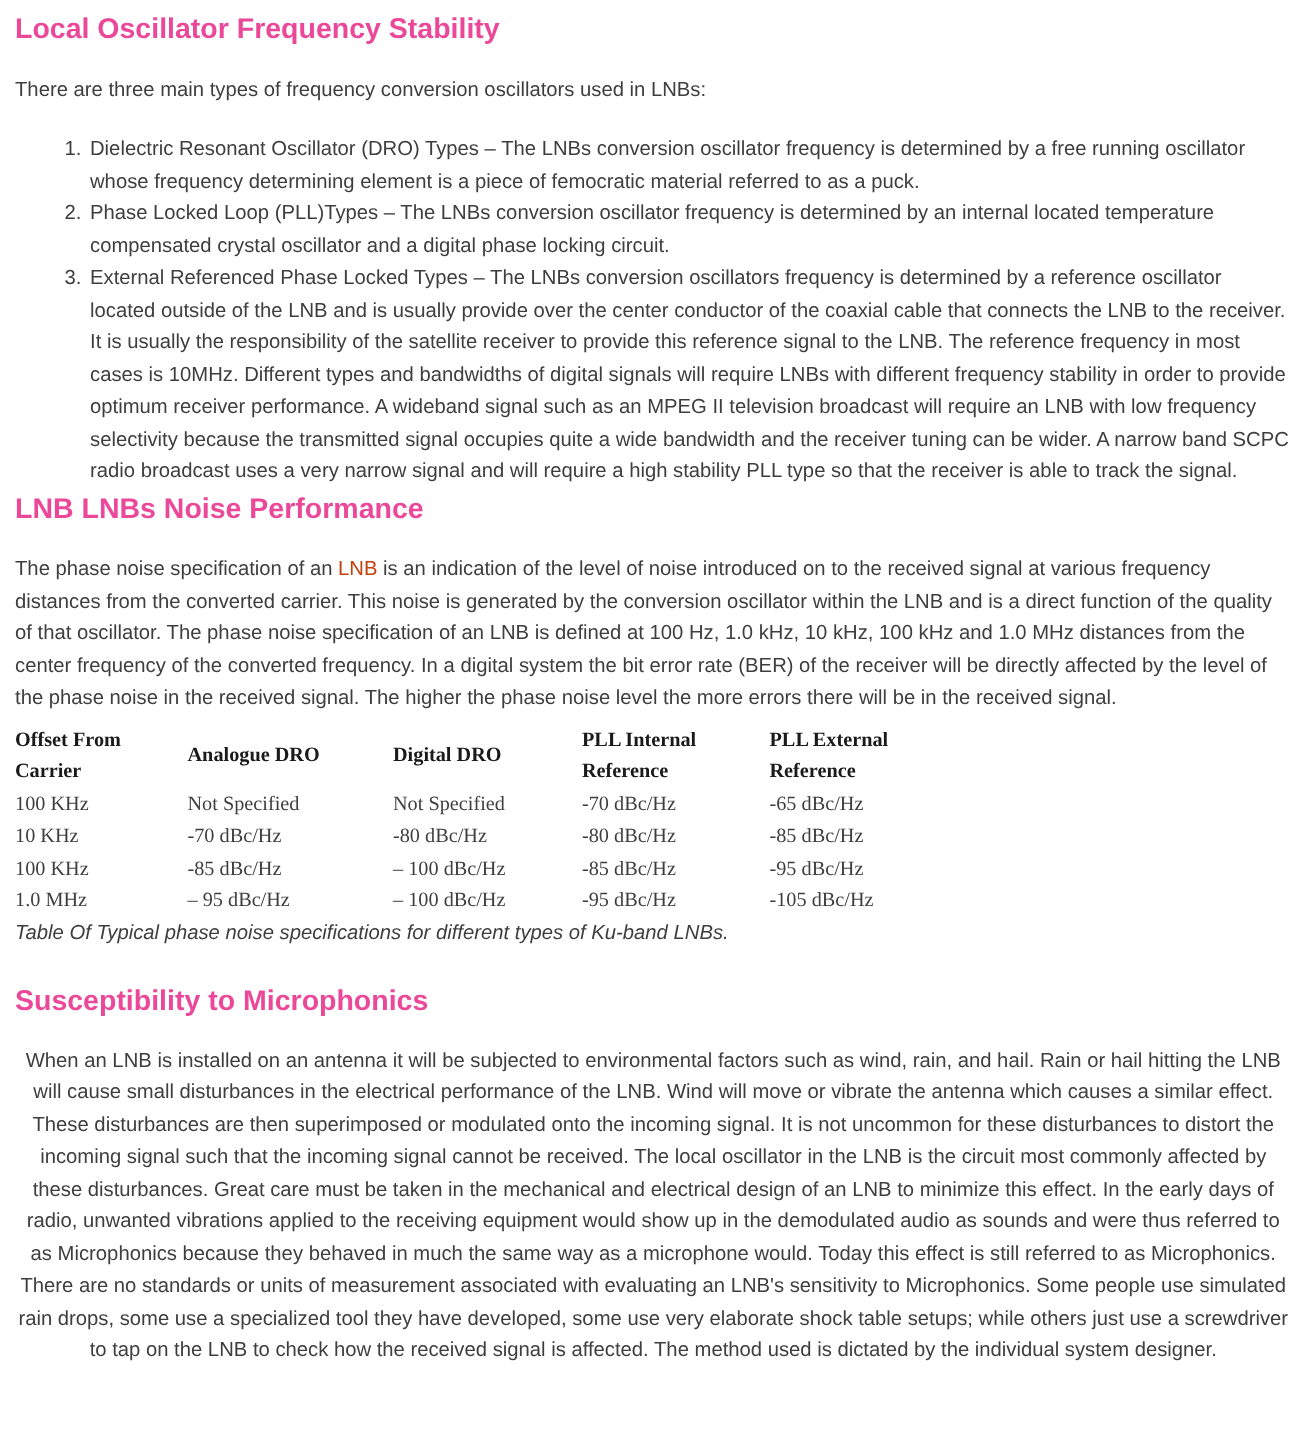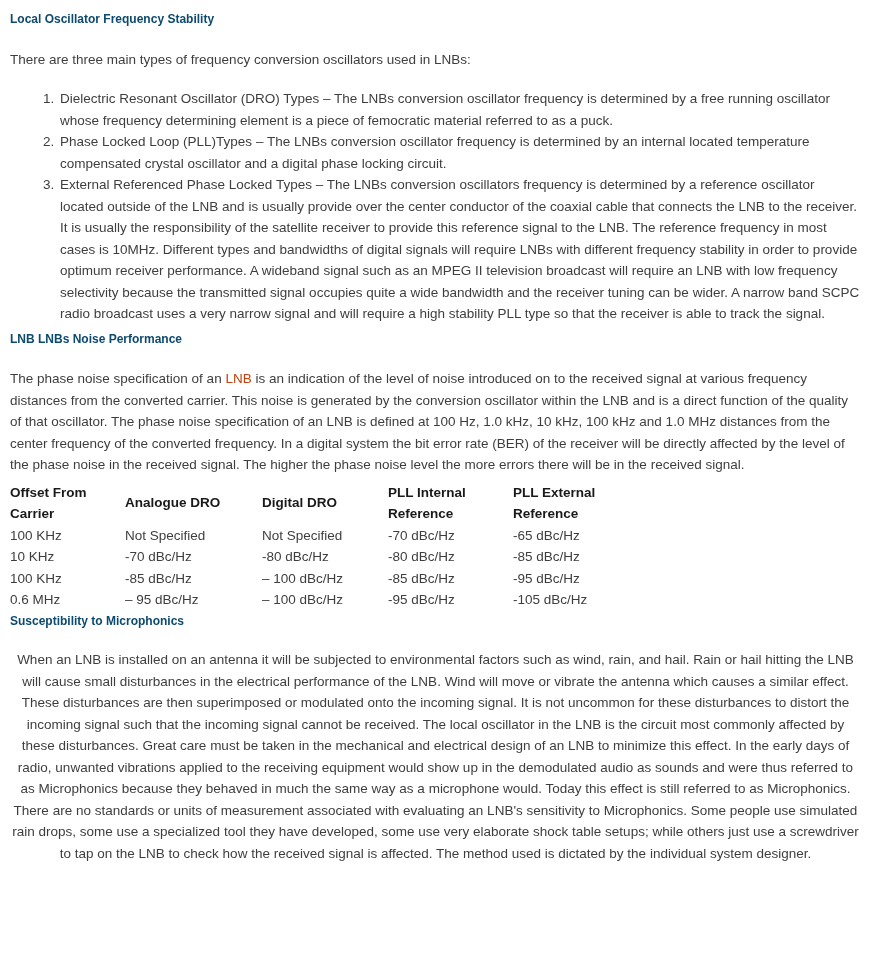--- a/index.html
+++ b/index.html
@@ -14,23 +14,23 @@
     box-sizing: border-box;
     font-family: "Liberation Sans", sans-serif;
     font-size: 13.5px;
     line-height: 21.5px;
     color: #3e3e3e;
   }
   .doc {
     padding: 9px 12px 0 10px;
   }
   .section-heading {
-    font-size: 12px;
+    font-size: 19px;
     font-weight: 700;
-    color: #0c4a6e;
+    color: #ec4899;
     line-height: 21.5px;
     margin: 0 0 18px 0;
   }
   .heading-tight {
     margin-bottom: 18px;
   }
   p { margin: 0; }
   .intro-para   { margin: 0 0 18px 0; }
   .phase-para   { margin: 0 0 6px 0; }
   .micro-para   { margin: 0; text-align: center; }
@@ -45,20 +45,21 @@
   a.lnb-link {
     color: #c2410c;
     text-decoration: none;
     cursor: pointer;
   }
   table.phase-table {
     border-collapse: collapse;
     table-layout: fixed;
     width: 620px;
     margin: 0;
+    font-family: Liberation Serif, serif;
   }
   table.phase-table col.c1 { width: 115px; }
   table.phase-table col.c2 { width: 137px; }
   table.phase-table col.c3 { width: 126px; }
   table.phase-table col.c4 { width: 125px; }
   table.phase-table col.c5 { width: 117px; }
   table.phase-table th {
     font-weight: 700;
     color: #1a1a1a;
     text-align: left;
@@ -131,27 +132,28 @@
         <td>-85 dBc/Hz</td>
       </tr>
       <tr>
         <td>100 KHz</td>
         <td>-85 dBc/Hz</td>
         <td>– 100 dBc/Hz</td>
         <td>-85 dBc/Hz</td>
         <td>-95 dBc/Hz</td>
       </tr>
       <tr>
-        <td>0.6 MHz</td>
+        <td>1.0 MHz</td>
         <td>– 95 dBc/Hz</td>
         <td>– 100 dBc/Hz</td>
         <td>-95 dBc/Hz</td>
         <td>-105 dBc/Hz</td>
       </tr>
     </tbody>
   </table>
 
+  <p class="table-caption">Table Of Typical phase noise specifications for different types of Ku-band LNBs.</p>
 
   <h2 class="section-heading micro-heading">Susceptibility to Microphonics</h2>
 
   <p class="micro-para">When an LNB is installed on an antenna it will be subjected to environmental factors such as wind, rain, and hail. Rain or hail hitting the LNB will cause small disturbances in the electrical performance of the LNB. Wind will move or vibrate the antenna which causes a similar effect. These disturbances are then superimposed or modulated onto the incoming signal. It is not uncommon for these disturbances to distort the incoming signal such that the incoming signal cannot be received. The local oscillator in the LNB is the circuit most commonly affected by these disturbances. Great care must be taken in the mechanical and electrical design of an LNB to minimize this effect. In the early days of radio, unwanted vibrations applied to the receiving equipment would show up in the demodulated audio as sounds and were thus referred to as Microphonics because they behaved in much the same way as a microphone would. Today this effect is still referred to as Microphonics. There are no standards or units of measurement associated with evaluating an LNB's sensitivity to Microphonics. Some people use simulated rain drops, some use a specialized tool they have developed, some use very elaborate shock table setups; while others just use a screwdriver to tap on the LNB to check how the received signal is affected. The method used is dictated by the individual system designer.</p>
 
 </div>
 
 </body></html>

